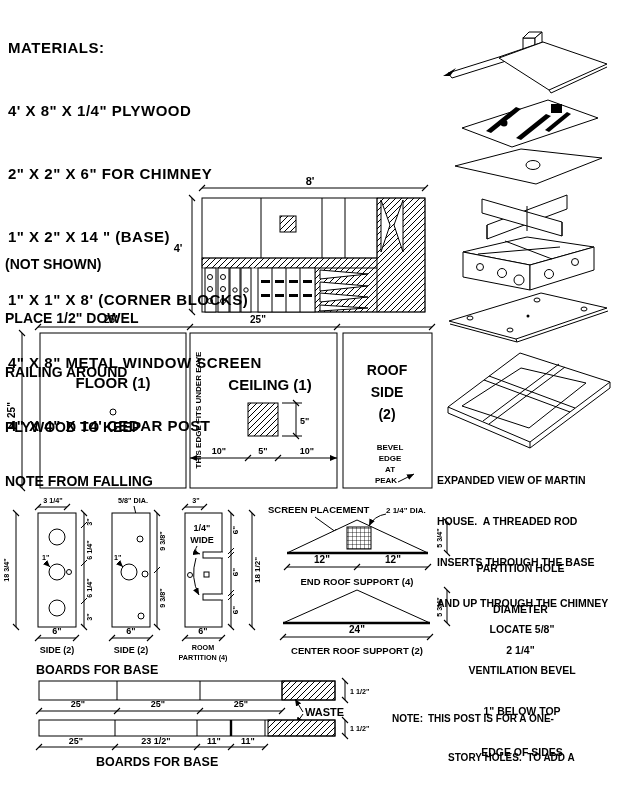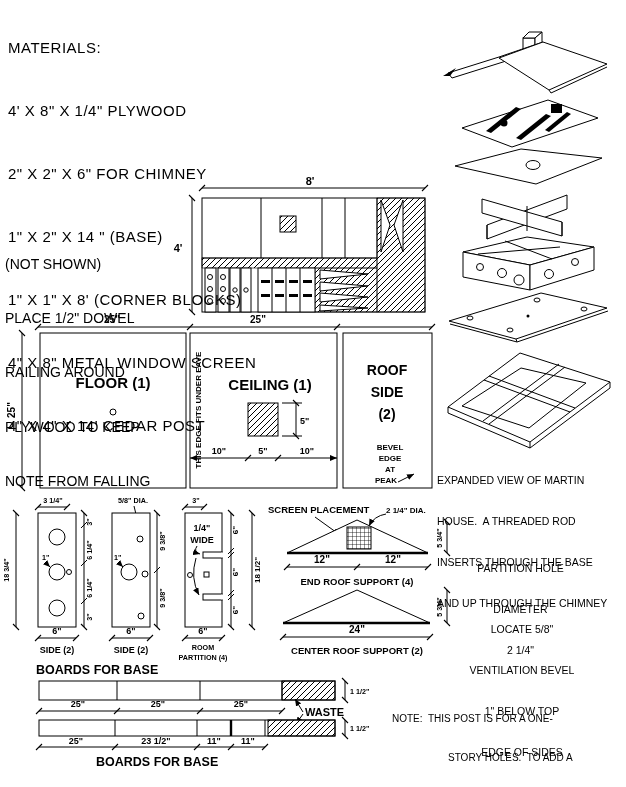--- a/index.html
+++ b/index.html
@@ -1,19 +1,19 @@
 <!DOCTYPE html>
 <html><head>
 <meta charset="utf-8">
 <style>
   html,body{margin:0;padding:0;background:#fff}
   .stage{position:relative;width:626px;height:787px;background:#fff;overflow:hidden;
          font-family:"Liberation Sans","DejaVu Sans",sans-serif;color:#000}
   .stage svg{position:absolute;left:0;top:0}
-  .tb{position:absolute;font-weight:normal;white-space:pre;line-height:1.2}
+  .tb{position:absolute;font-weight:bold;white-space:pre;line-height:1.2}
   .tb div{white-space:pre}
   .materials{left:8px;top:3px;font-size:15px}
   .materials .mt{margin-bottom:9px}
   .materials div{margin-bottom:9px;letter-spacing:.5px}
   .dowel{left:5px;top:222px;font-size:14px}
   .dowel div{margin-bottom:4px}
   .expanded{left:437px;top:449px;font-size:10.5px;width:192px}
   .expanded div{margin-bottom:3px}
   .entrance{left:448px;top:537px;font-size:10.5px;width:145px;text-align:center}
   .entrance div{margin-bottom:3px}

